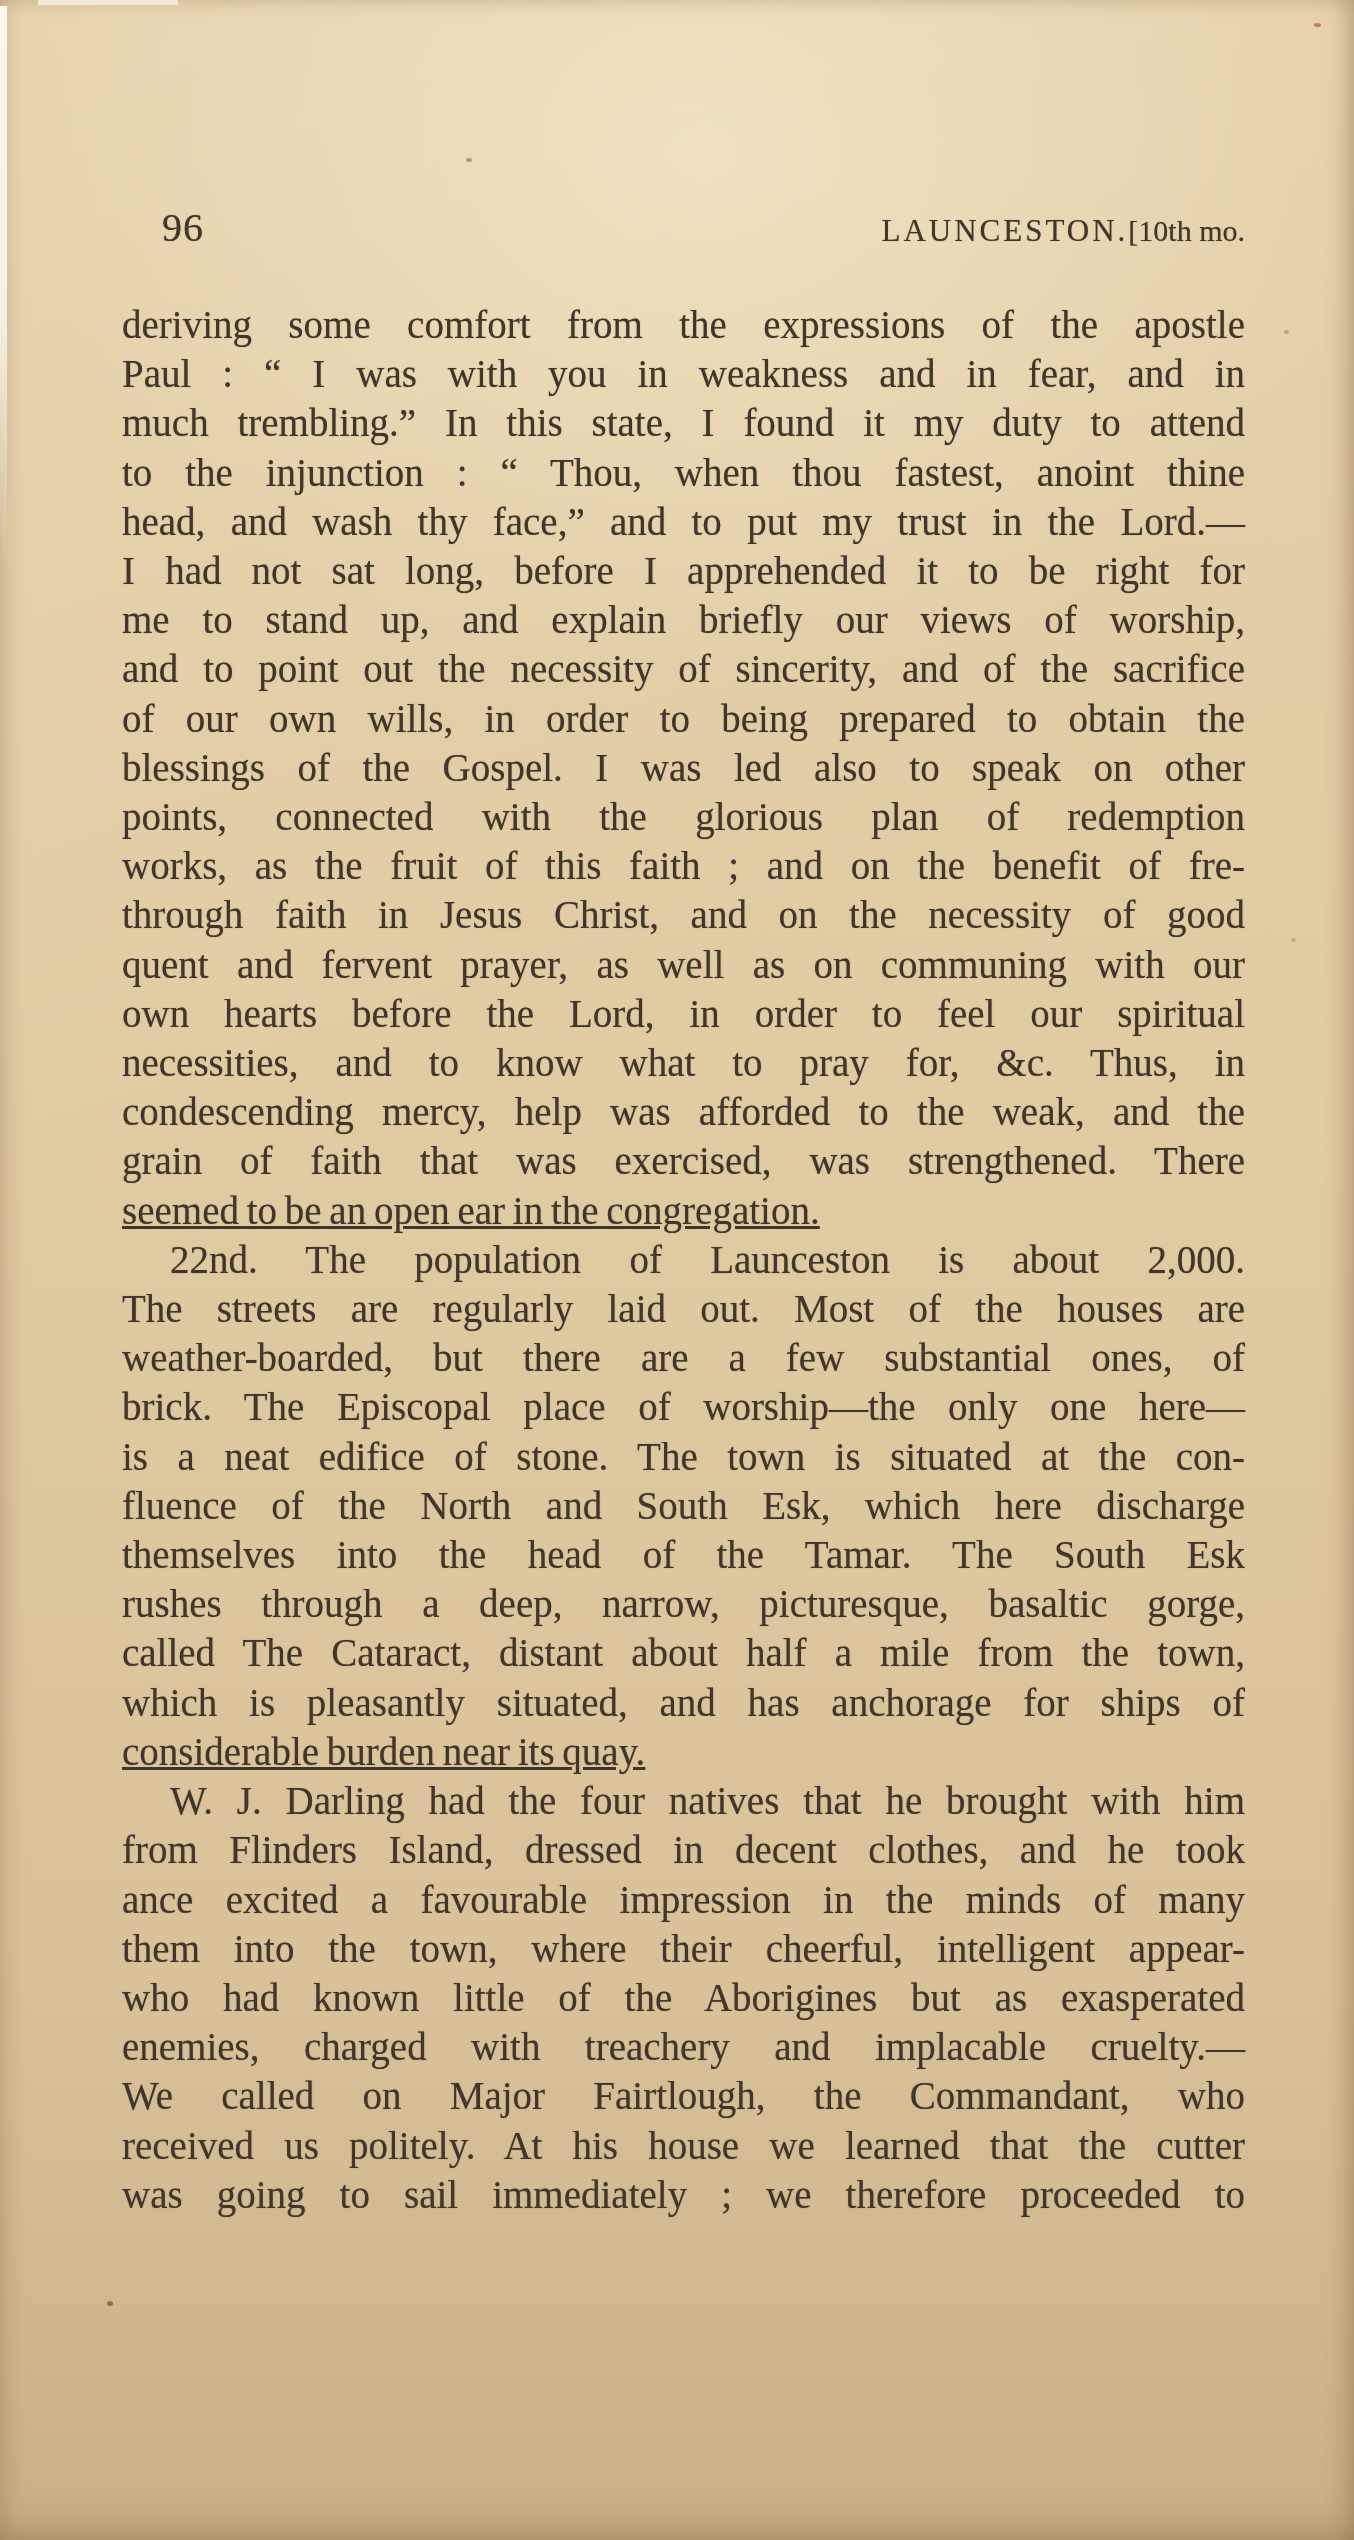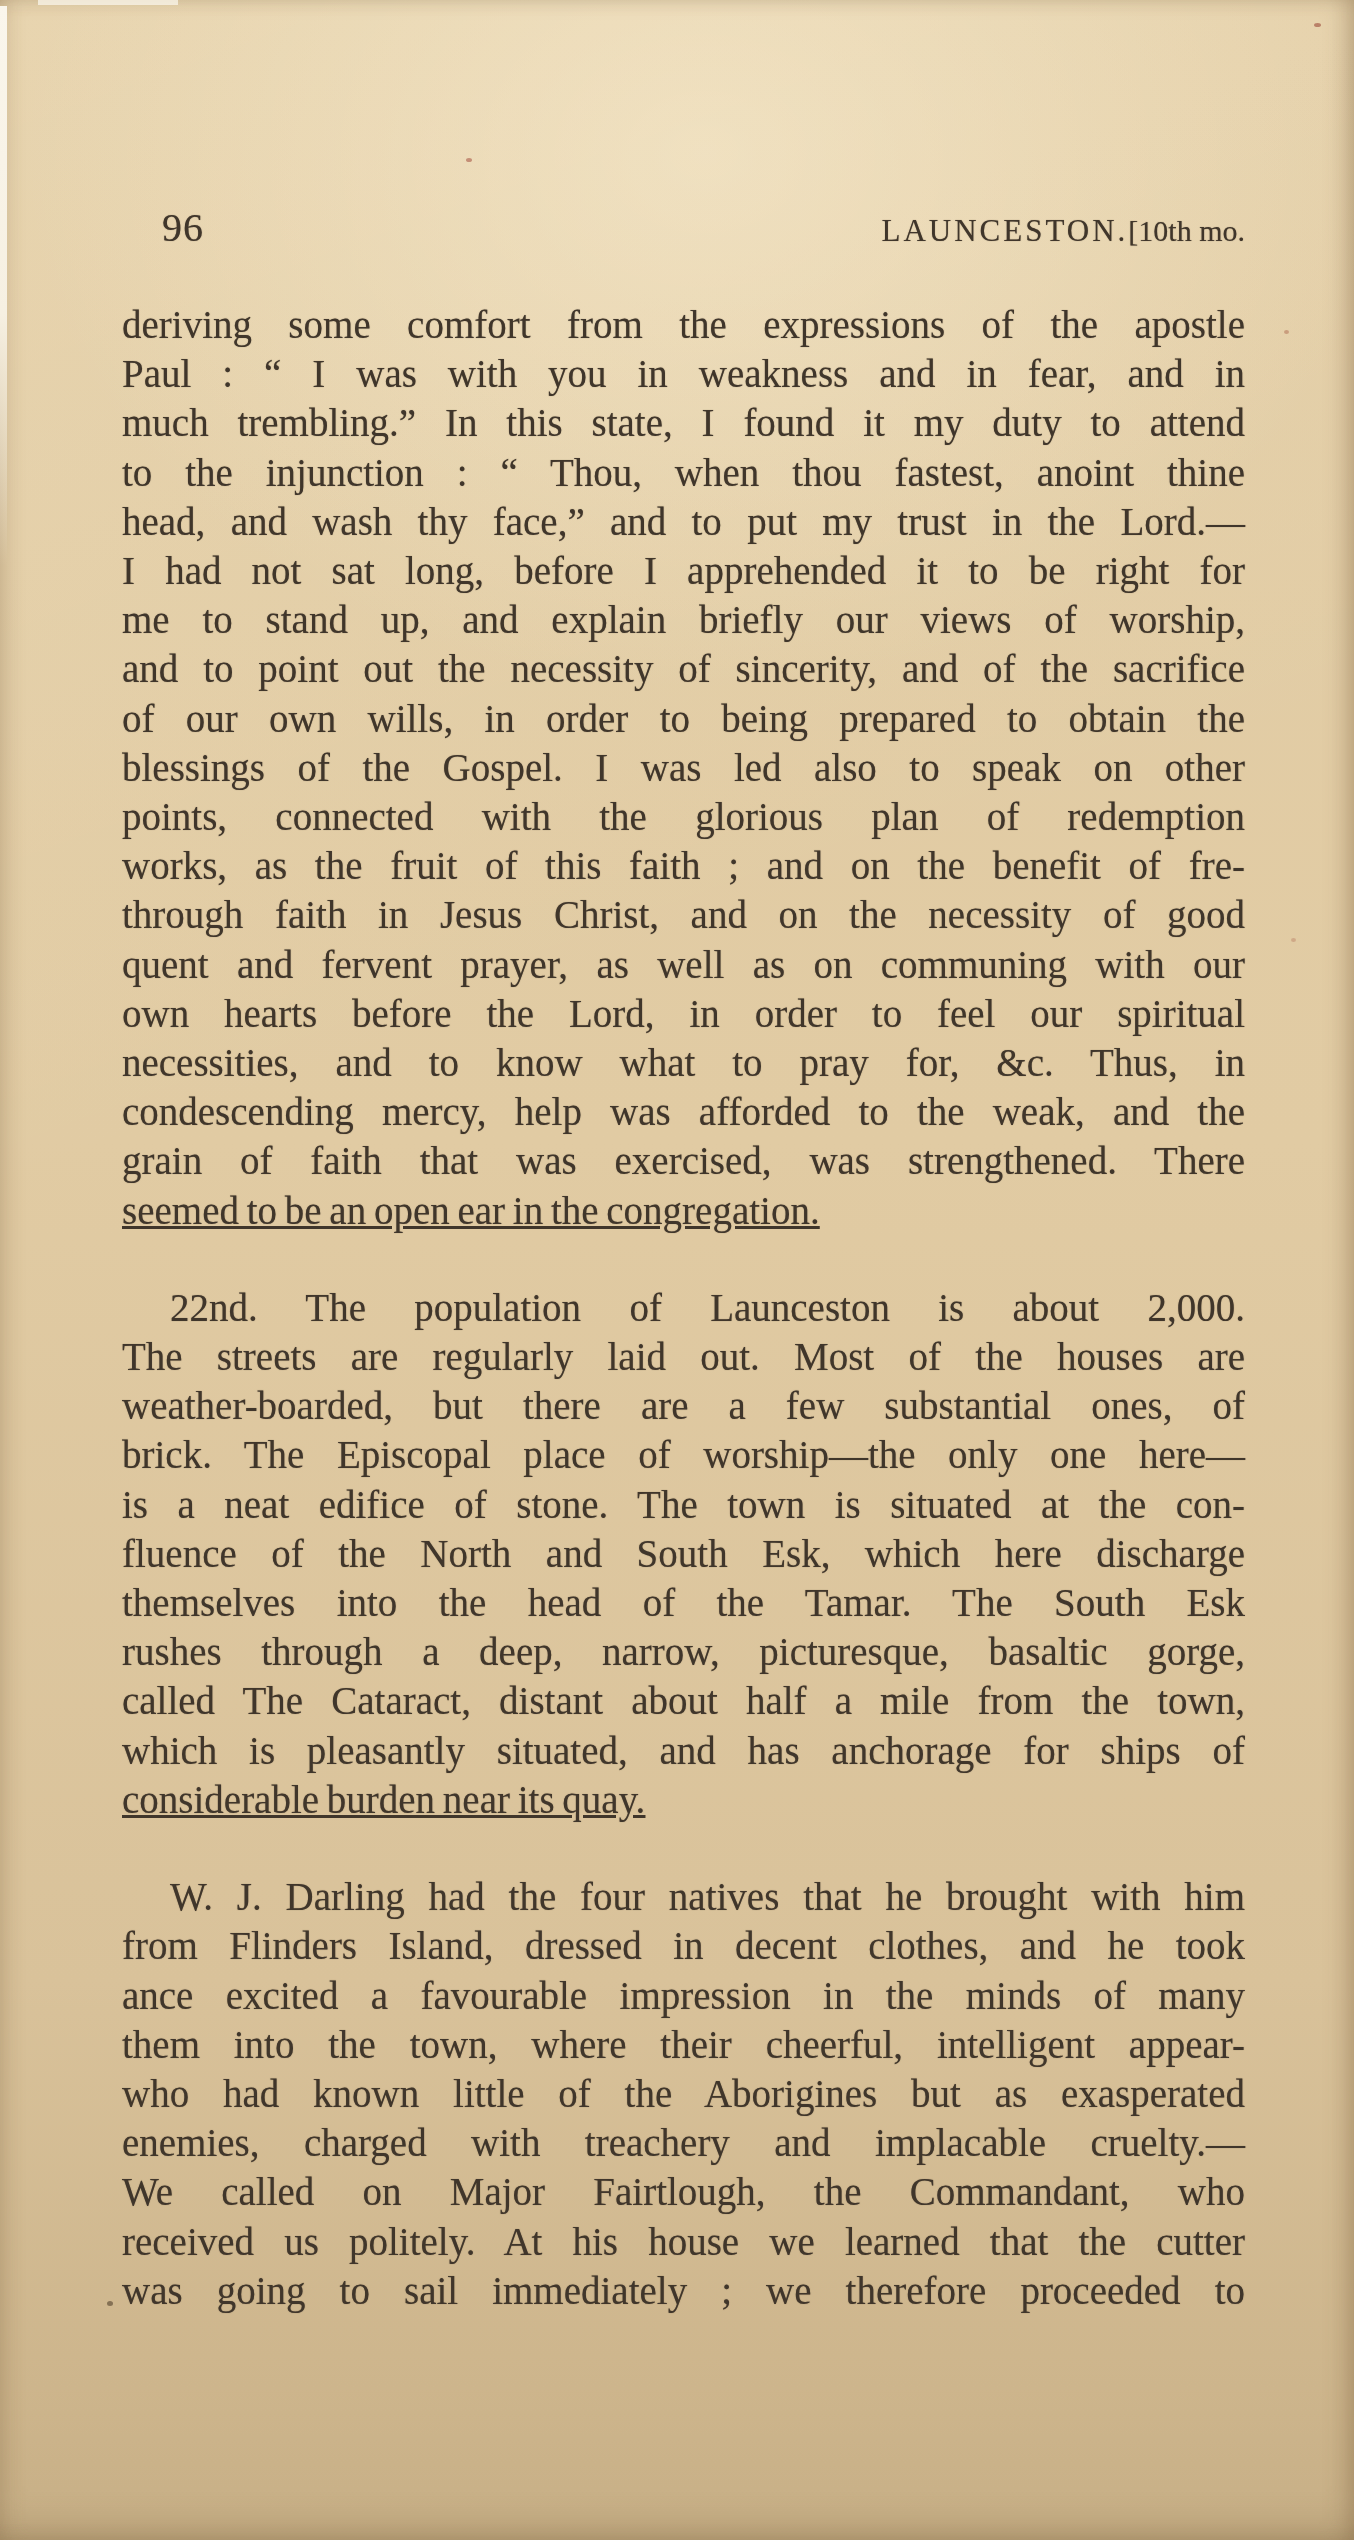--- a/index.html
+++ b/index.html
@@ -52,21 +52,21 @@
 
   
   .text-block {
     position: absolute; left: 122px; right: 109px; top: 300px;
     font-size: 39px; line-height: 49.2px;
     text-shadow: 0 0 1px rgba(58,46,32,0.50);
     word-spacing: -2px;
   }
   .line { text-align: justify; text-align-last: justify; }
   .line.endline { text-align-last: left; text-decoration: underline; }
-  .line.indent  { padding-left: 48px; margin-top: 48px; }
+  .line.indent  { padding-left: 48px; }
 </style>
 </head>
 <body>
 
 <div class="page">
 
   <div class="edge-sliver-left"></div>
   <div class="edge-sliver-top"></div>
 
   <header class="running-head">

